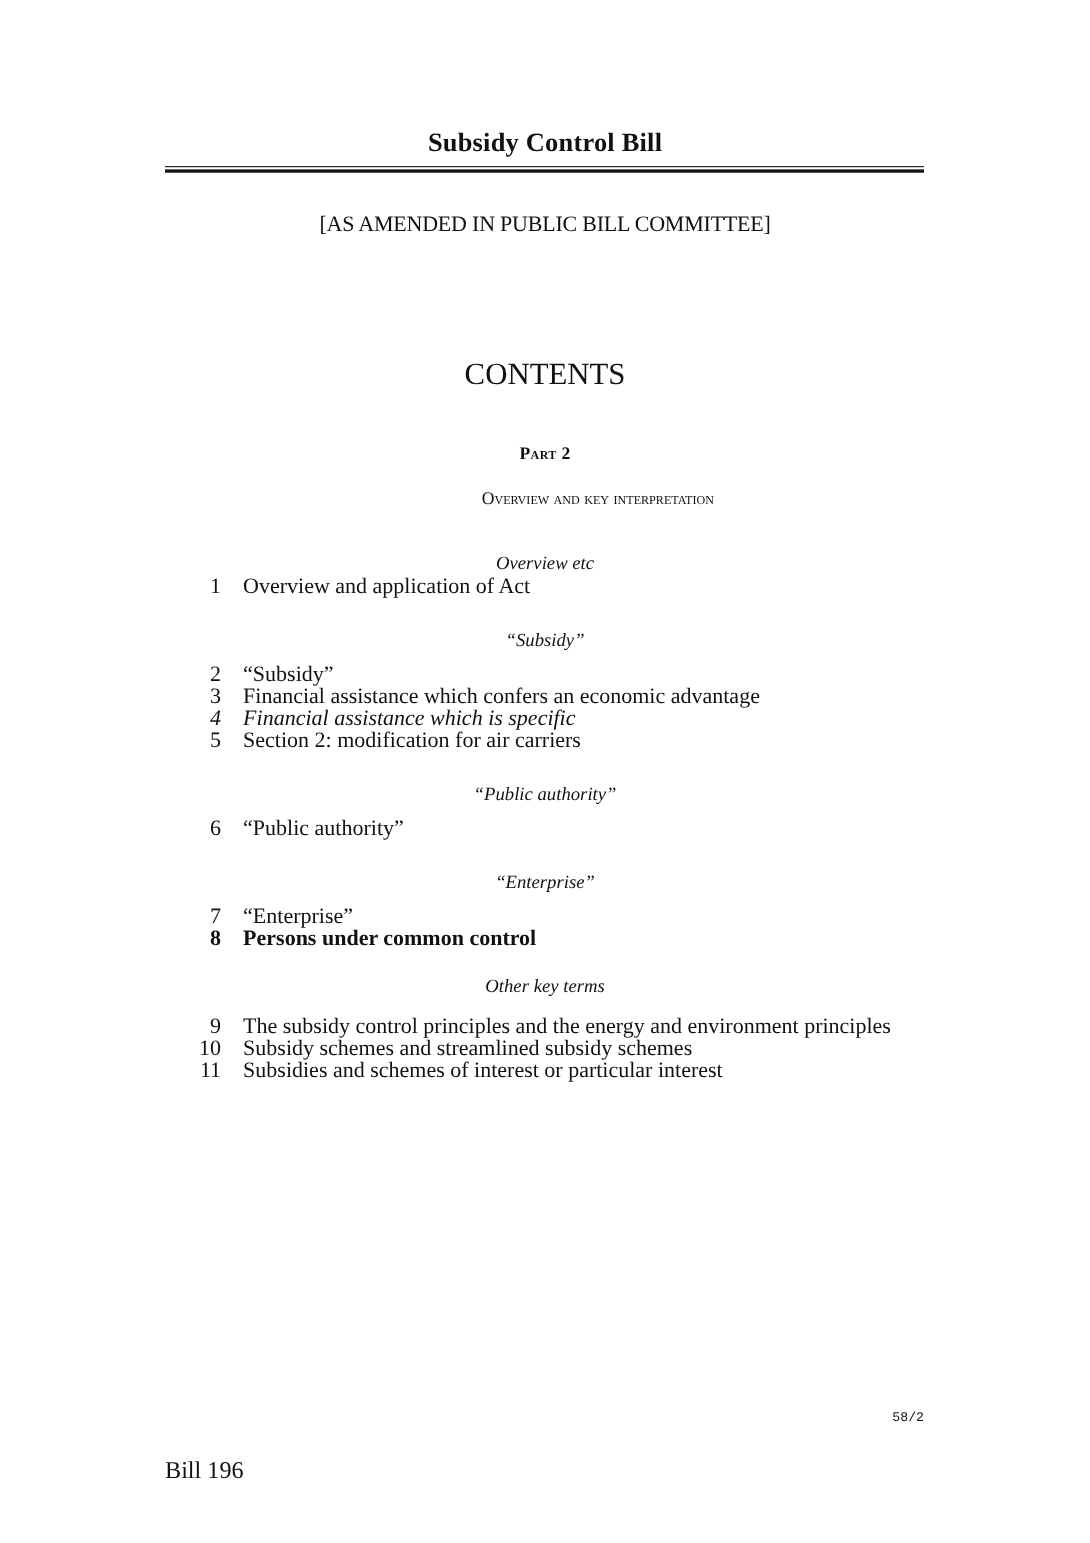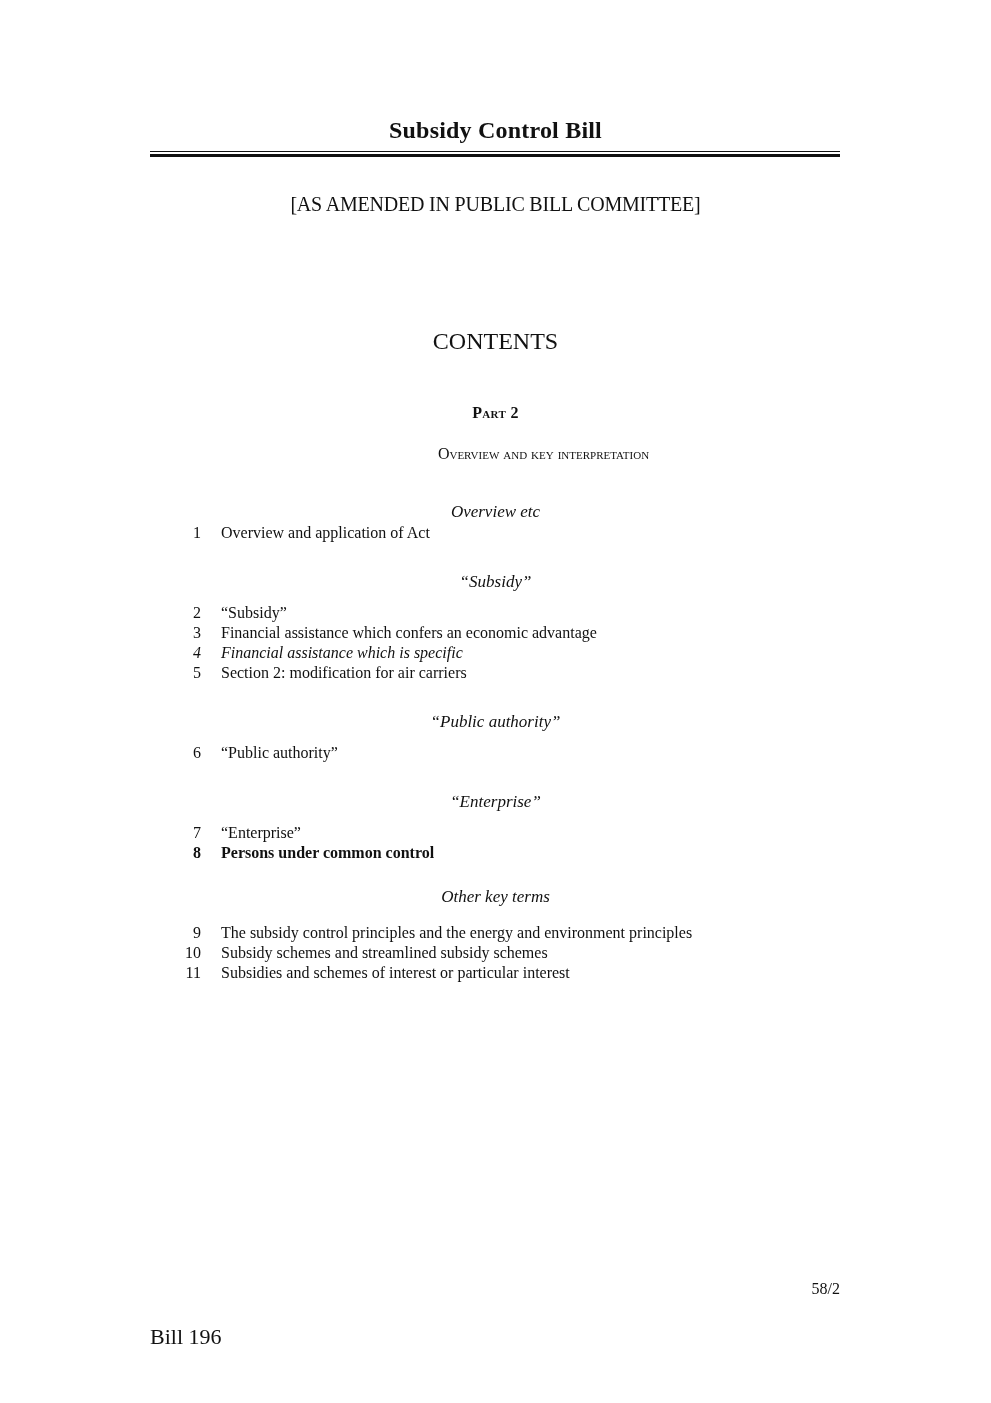--- a/index.html
+++ b/index.html
@@ -36,21 +36,21 @@
       background: #111;
     }
     .subtitle {
       top: 192px;
       font-size: 20px;
       line-height: 24px;
       letter-spacing: -0.2px;
     }
     .contents-heading {
       top: 327px;
-      font-size: 24px;
+      font-size: 28px;
       line-height: 28px;
     }
     .part-heading {
       top: 402px;
       font-size: 16px;
       font-weight: bold;
       font-variant: small-caps;
       line-height: 22px;
       letter-spacing: 0.3px;
     }
@@ -62,21 +62,21 @@
       padding-left: 48px;
     }
     .cross-heading {
       font-size: 17px;
       font-style: italic;
       line-height: 22px;
     }
     .toc-item {
       left: 150px;
       width: 700px;
-      font-size: 16px;
+      font-size: 20px;
       line-height: 20px;
       height: 20px;
       white-space: nowrap;
     }
     .toc-num {
       display: inline-block;
       width: 51px;
       text-align: right;
     }
     .toc-text {
@@ -86,23 +86,24 @@
     .footer-left {
       left: 150px;
       top: 1278px;
       font-size: 22px;
       line-height: 22px;
       margin-top: 48px;
     }
     .footer-right {
       right: 151px;
       top: 1278px;
-      font-size: 16px;
+      font-size: 12px;
       line-height: 22px;
       text-align: right;
+      font-family: Liberation Mono, monospace;
     }
   </style>
 </head>
 <body>
 
 <div class="abs center title">Subsidy Control Bill</div>
 <div class="abs rule-thin"></div>
 <div class="abs rule-thick"></div>
 <div class="abs center subtitle">[AS AMENDED IN PUBLIC BILL COMMITTEE]</div>
 

